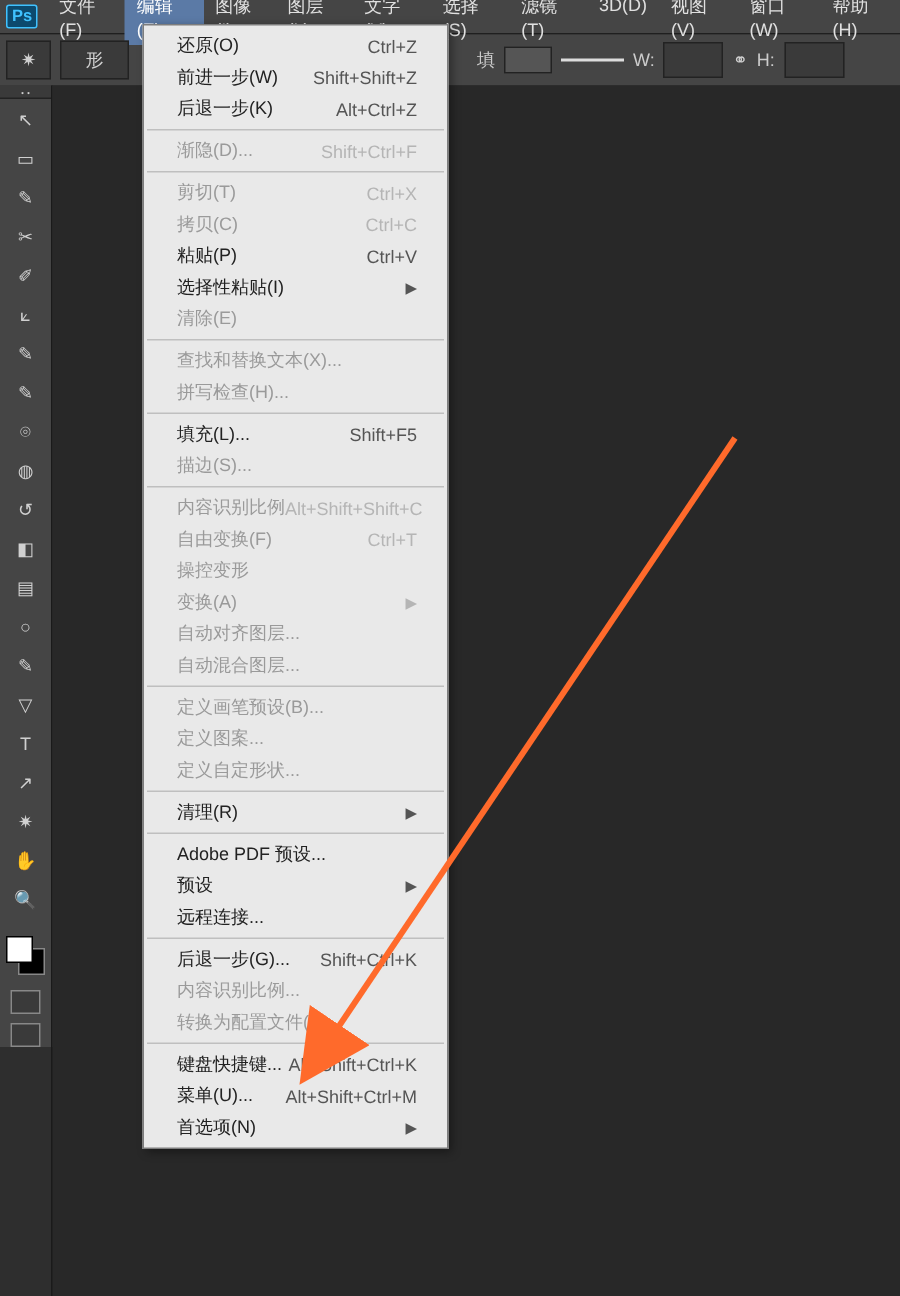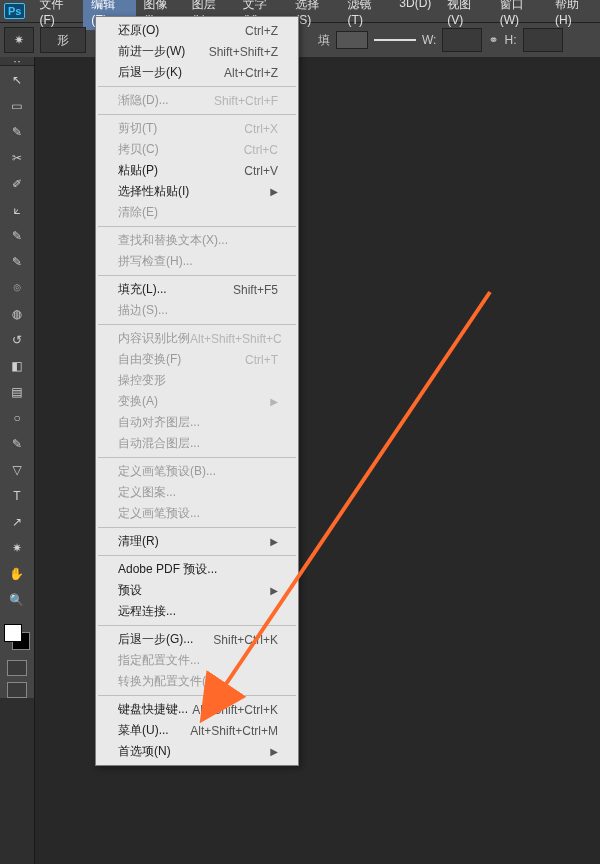--- a/index.html
+++ b/index.html
@@ -313,21 +313,21 @@
     <hr>
     <div class="row disabled">
       <span>定义画笔预设(B)...</span>
       <span class="shortcut"></span>
     </div>
     <div class="row disabled">
       <span>定义图案...</span>
       <span class="shortcut"></span>
     </div>
     <div class="row disabled">
-      <span>定义画笔预设...</span>
+      <span>定义自定形状...</span>
       <span class="shortcut"></span>
     </div>
     <hr>
     <div class="row">
       <span>清理(R)</span>
       <span class="sub">▶</span>
     </div>
     <hr>
     <div class="row">
       <span>Adobe PDF 预设...</span>
@@ -340,21 +340,21 @@
     <div class="row">
       <span>远程连接...</span>
       <span class="shortcut"></span>
     </div>
     <hr>
     <div class="row">
       <span>后退一步(G)...</span>
       <span class="shortcut">Shift+Ctrl+K</span>
     </div>
     <div class="row disabled">
-      <span>指定配置文件...</span>
+      <span>内容识别比例...</span>
       <span class="shortcut"></span>
     </div>
     <div class="row disabled">
       <span>转换为配置文件(V)...</span>
       <span class="shortcut"></span>
     </div>
     <hr>
     <div class="row">
       <span>键盘快捷键...</span>
       <span class="shortcut">Alt+Shift+Ctrl+K</span>

